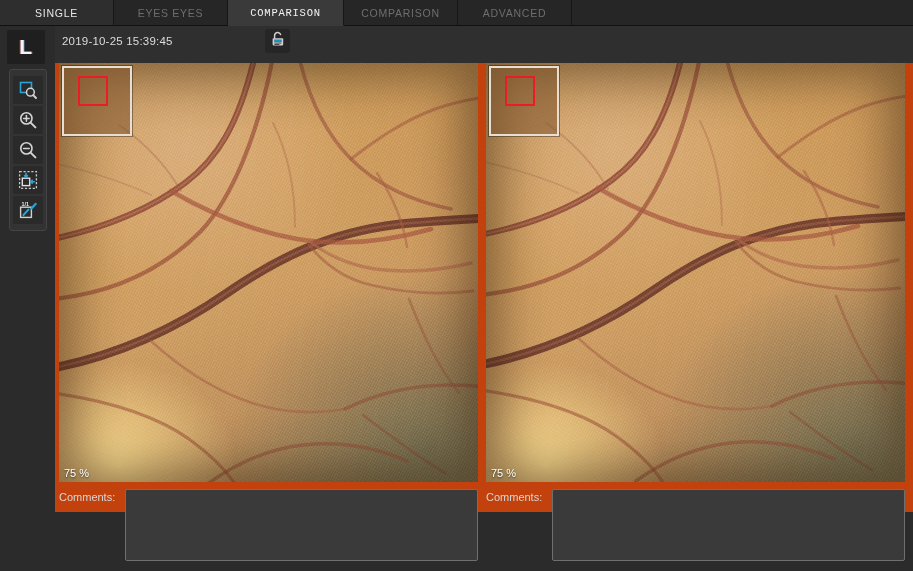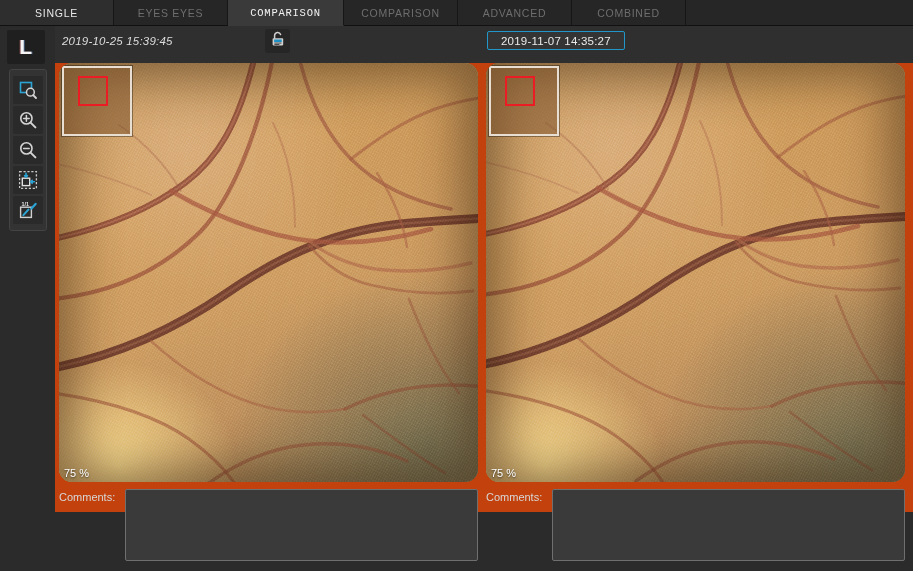--- a/index.html
+++ b/index.html
@@ -115,21 +115,21 @@
   }
   .date-label {
     position: absolute;
     top: 9px;
     font-size: 11.5px;
     color: #dcdcdc;
     letter-spacing: 0.2px;
     user-select: none;
     white-space: nowrap;
   }
-  .date-label.left { left: 7px; font-style: italic; }
+  .date-label.left { left: 7px; }
   .date-chip {
     position: absolute;
     left: 432px; top: 5px;
     height: 19px;
     padding: 0 13px;
     display: flex;
     align-items: center;
     background: #343434;
     border: 1px solid #2196c9;
     border-radius: 2px;
@@ -153,21 +153,20 @@
   }
 
   
   .pane {
     position: absolute;
     top: 63px;
     width: 419px; height: 419px;
     overflow: hidden;
     background: #000;
     cursor: crosshair;
-    border-radius: 13px;
   }
   .pane.left  { left: 59px; }
   .pane.right { left: 486px; }
 
   .fundus {
     position: absolute;
     inset: 0;
     background-color: #c08f4e;
   }
   .fundus .tint {
@@ -266,23 +265,20 @@
       </div>
     <div class="tab selected" style="width:116px">
         <span>COMPARISON</span>
       </div>
     <div class="tab" style="width:114px">
         <span>COMPARISON</span>
       </div>
     <div class="tab" style="width:114px">
         <span>ADVANCED</span>
       </div>
-    <div class="tab" style="width:114px">
-        <span>COMBINED</span>
-      </div>
     <div class="tab-spacer"></div>
   </div>
 
   <div class="rail">
 
     <div class="eye-badge">
       <span>L</span>
     </div>
 
     <div class="toolgroup">
@@ -352,23 +348,20 @@
         <svg width="18" height="18" viewBox="0 0 18 18">
           <path d="M5.6 8.2 V5.5 a3.1 3.1 0 0 1 6.0 -0.9" fill="none" stroke="#cfcfcf" stroke-width="1.5" stroke-linecap="round"></path>
           <rect x="3.6" y="8.2" width="10.6" height="7.2" rx="0.8" fill="#cfcfcf"></rect>
           <rect x="5.1" y="9.5" width="7.6" height="2.6" fill="#1c8fc4"></rect>
           <line x1="5.4" y1="13.1" x2="12.4" y2="13.1" stroke="#4a4a4a" stroke-width="1"></line>
           <line x1="5.4" y1="14.5" x2="10.4" y2="14.5" stroke="#4a4a4a" stroke-width="1"></line>
         </svg>
       </span>
     </div>
 
-    <div class="date-chip">
-      <span>2019-11-07 14:35:27</span>
-    </div>
   </div>
 
   <div class="pane left">
     <div class="fundus">
       <div class="tint"></div>
       <svg class="vessels" viewBox="0 0 419 419" preserveAspectRatio="none">
         <g fill="none" stroke-linecap="round">
           <path d="M-6 176 C 40 166, 86 150, 126 120 C 158 96, 180 62, 196 -8" stroke="#8a4634" stroke-width="6" opacity=".82"></path>
           <path d="M-6 176 C 40 166, 86 150, 126 120 C 158 96, 180 62, 196 -8" stroke="#c98a6a" stroke-width="2" opacity=".45"></path>
           <path d="M-6 236 C 54 230, 104 206, 142 168 C 172 136, 198 76, 214 -6" stroke="#9a503a" stroke-width="4.2" opacity=".7"></path>

